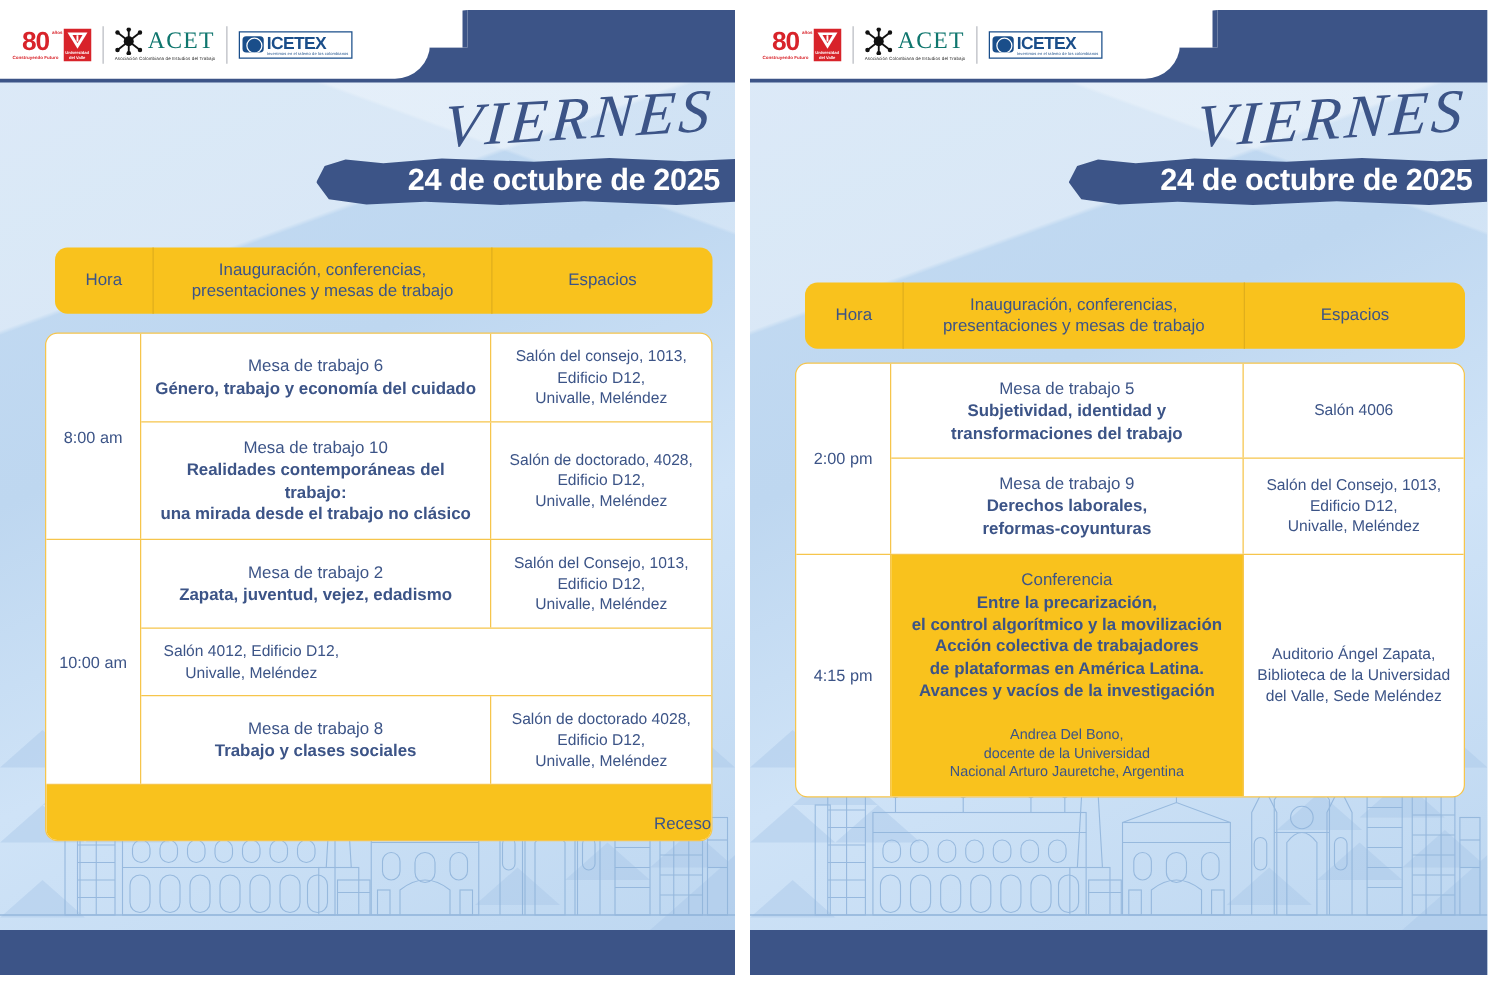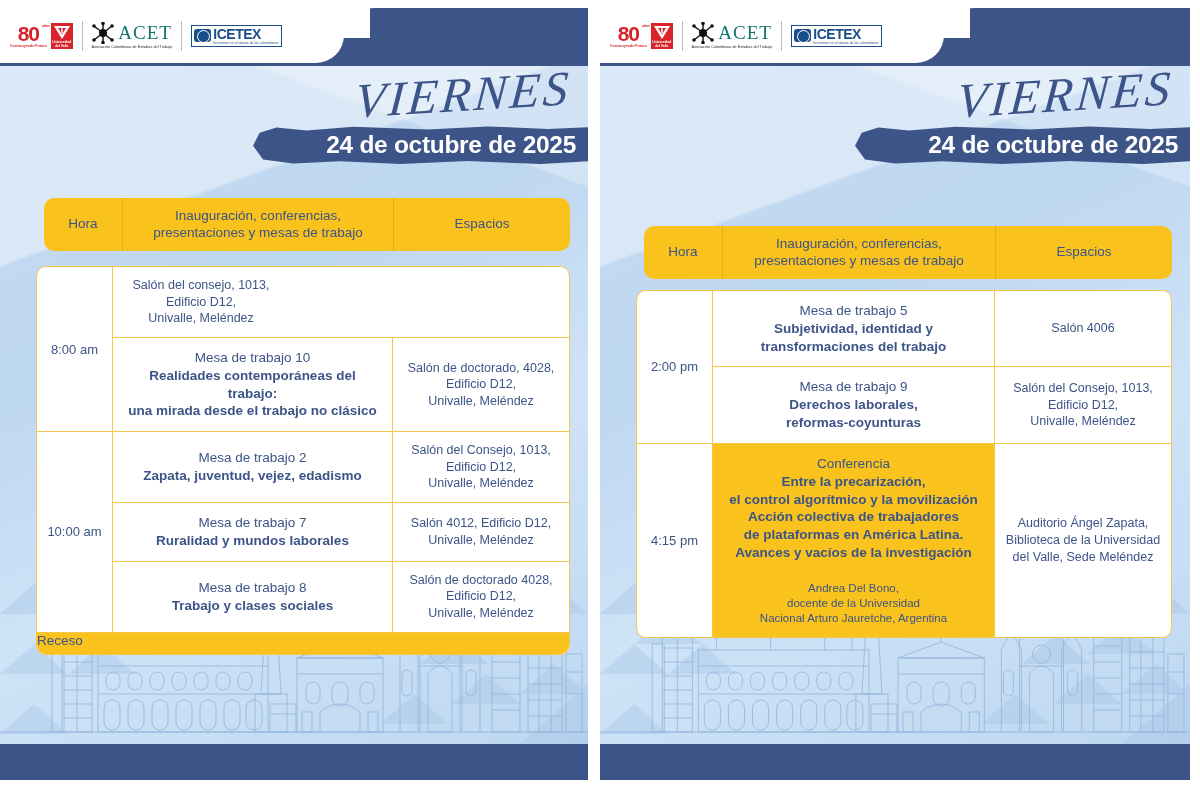--- a/index.html
+++ b/index.html
@@ -190,22 +190,22 @@
     width:176px; flex:0 0 176px;
     padding:10px 8px;
     text-align:center;
     color:#3c5487;
     font-size:12.5px;
     line-height:1.33;
     display:flex; align-items:center; justify-content:center;
   }
   .receso {
     background:#f9c21d; color:#3c5487;
-    text-align:left; font-size:13.5px;
-    padding:0 0 6px;
+    text-align:right; font-size:13.5px;
+    padding:23px 0 6px;
   }
 
   
   .skyline { position:absolute; left:0; right:0; bottom:36px; height:190px; z-index:2; }
   .skyline svg { display:block; width:100%; height:100%; }
   .bottombar {
     position:absolute; left:0; right:0; bottom:0; height:36px;
     background:#3c5487; z-index:3;
   }
 </style>
@@ -296,20 +296,24 @@
         </div>
       </div>
       <div class="sh-cell sh-esp">Espacios</div>
     </div>
 
     <div class="table">
       <div class="tgroup">
         <div class="tcol-time">8:00 am</div>
         <div class="tcol-rows">
           <div class="trow">
+            <div class="tc-title">
+              <span class="lead">Mesa de trabajo 6</span>
+              <span class="bold">Género, trabajo y economía del cuidado</span>
+            </div>
             <div class="tc-space">
               <div>
                 <div>Salón del consejo, 1013,</div>
                 <div>Edificio D12,</div>
                 <div>Univalle, Meléndez</div>
               </div>
             </div>
           </div>
           <div class="trow">
             <div class="tc-title">
@@ -338,24 +342,20 @@
             </div>
             <div class="tc-space">
               <div>
                 <div>Salón del Consejo, 1013,</div>
                 <div>Edificio D12,</div>
                 <div>Univalle, Meléndez</div>
               </div>
             </div>
           </div>
           <div class="trow">
-            <div class="tc-title">
-              <span class="lead">Mesa de trabajo 7</span>
-              <span class="bold">Ruralidad y mundos laborales</span>
-            </div>
             <div class="tc-space">
               <div>
                 <div>Salón 4012, Edificio D12,</div>
                 <div>Univalle, Meléndez</div>
               </div>
             </div>
           </div>
           <div class="trow">
             <div class="tc-title">
               <span class="lead">Mesa de trabajo 8</span>

